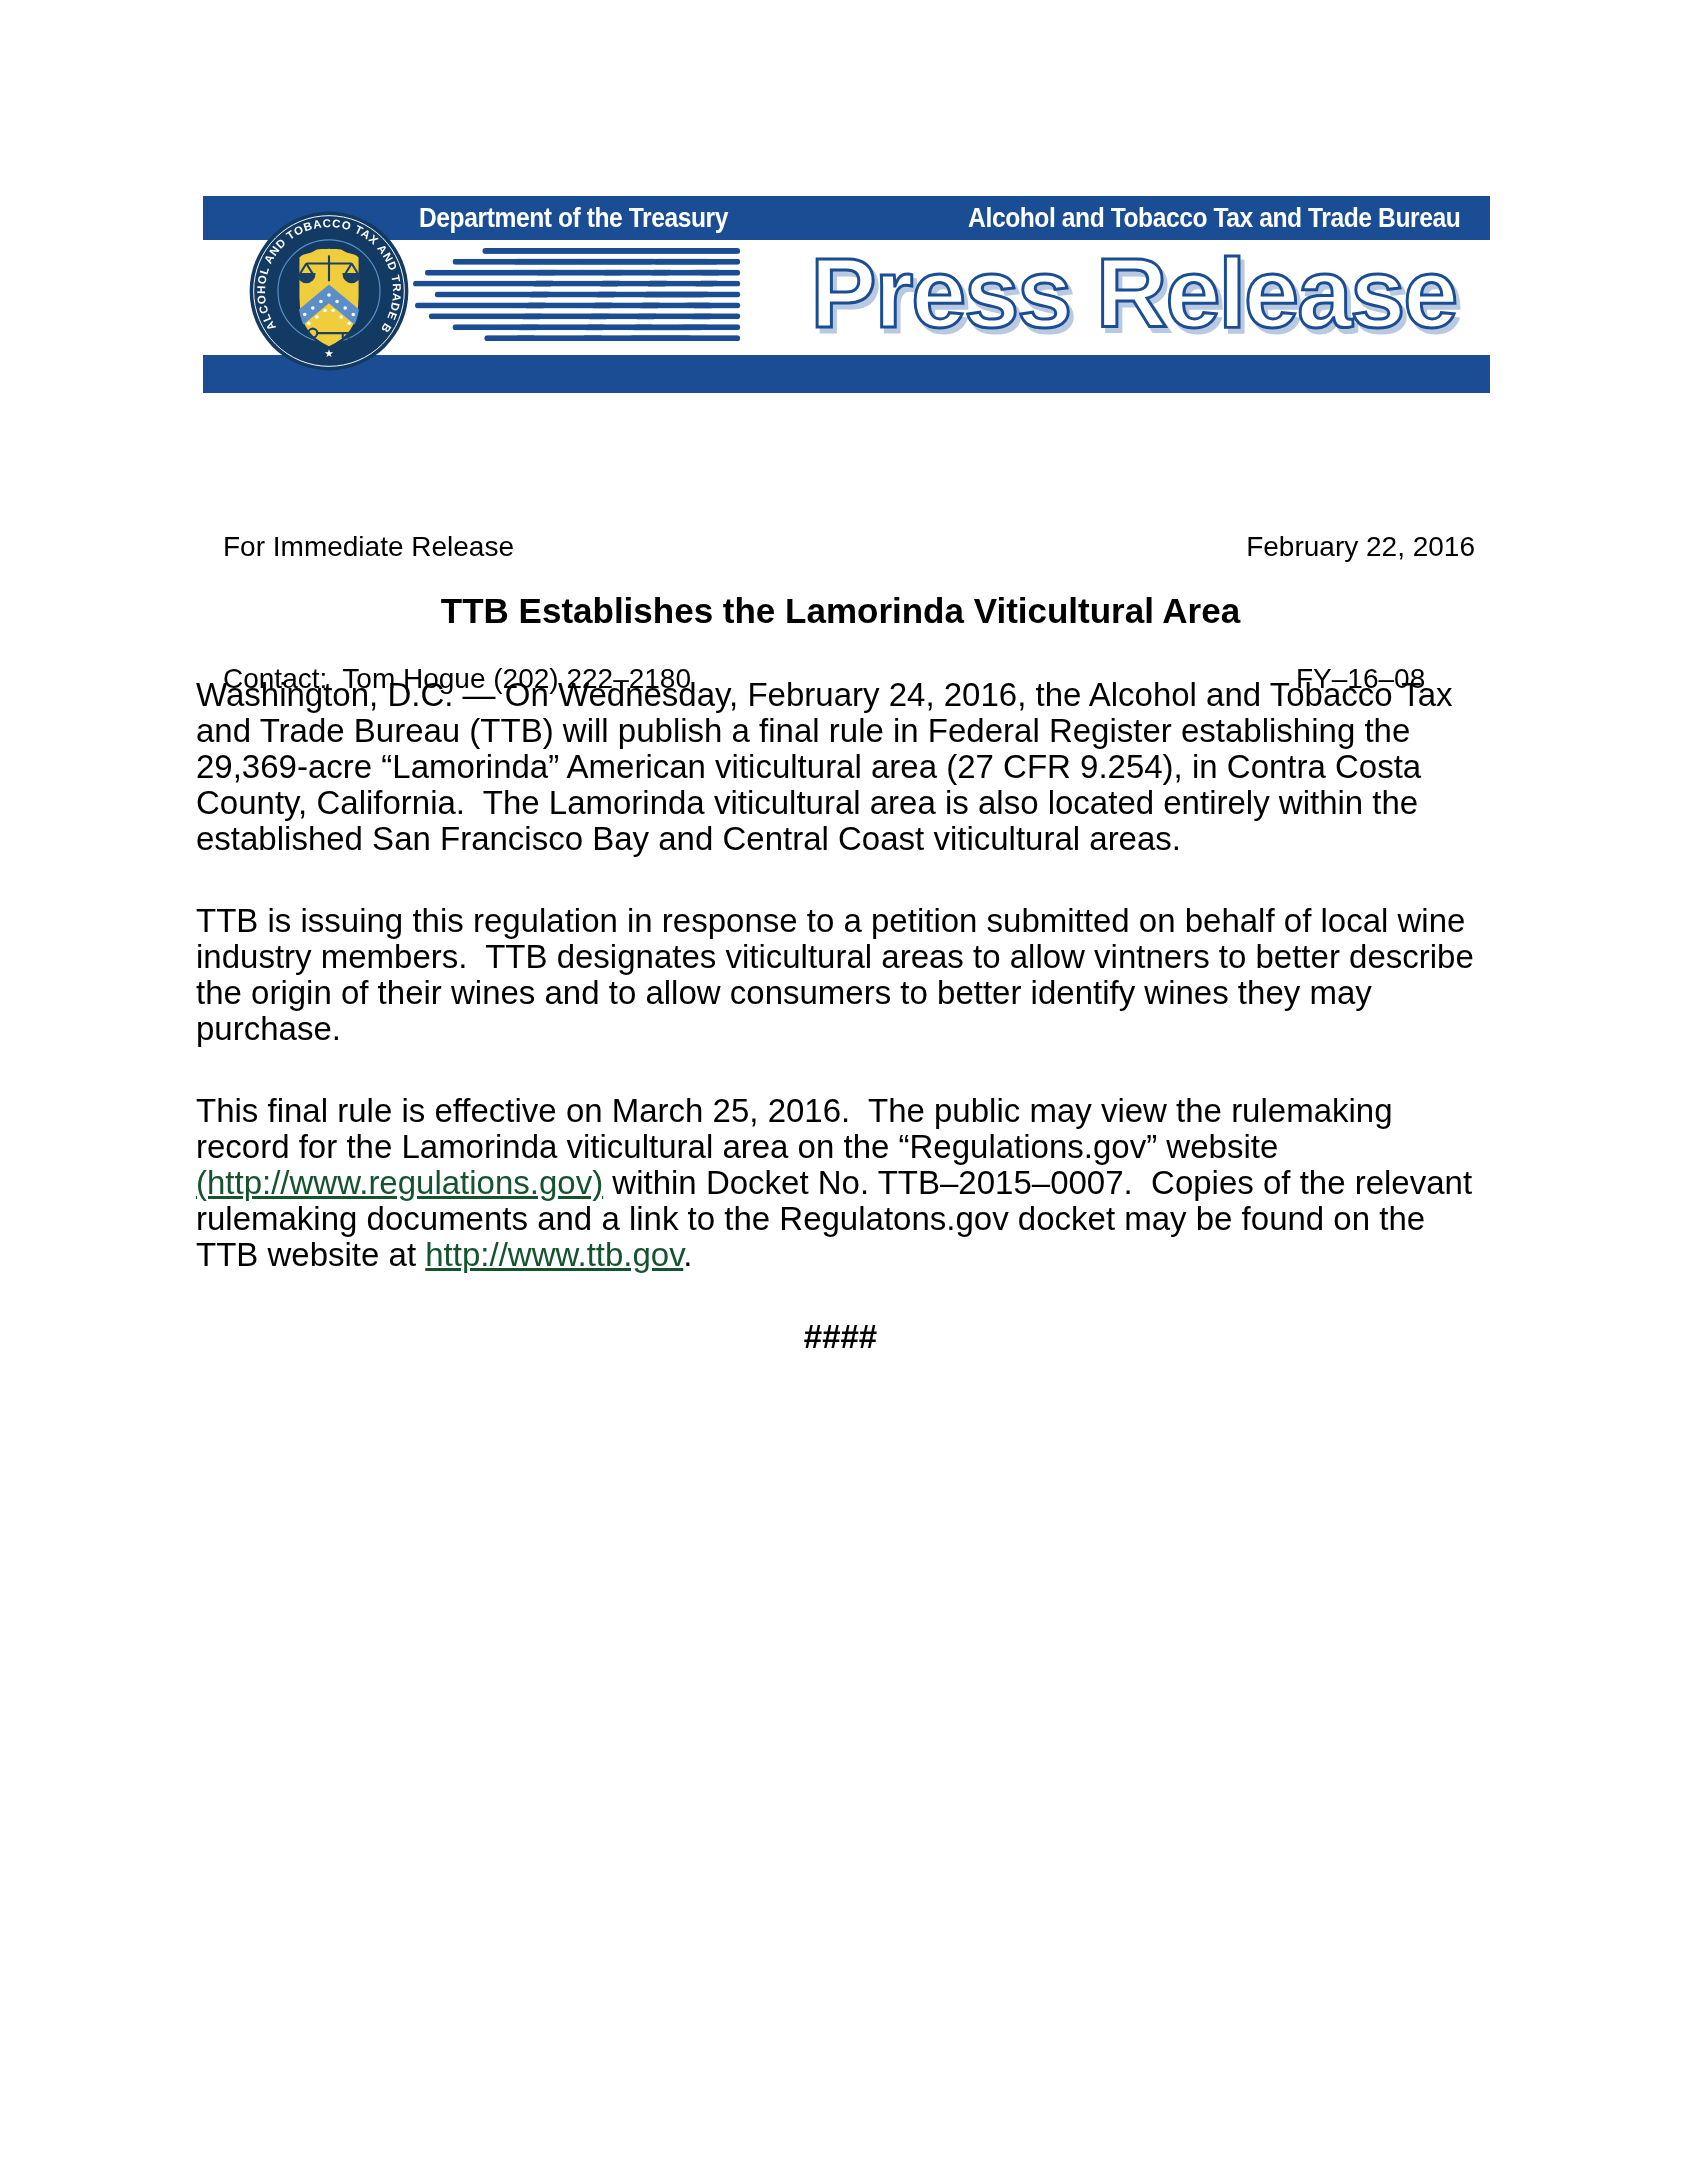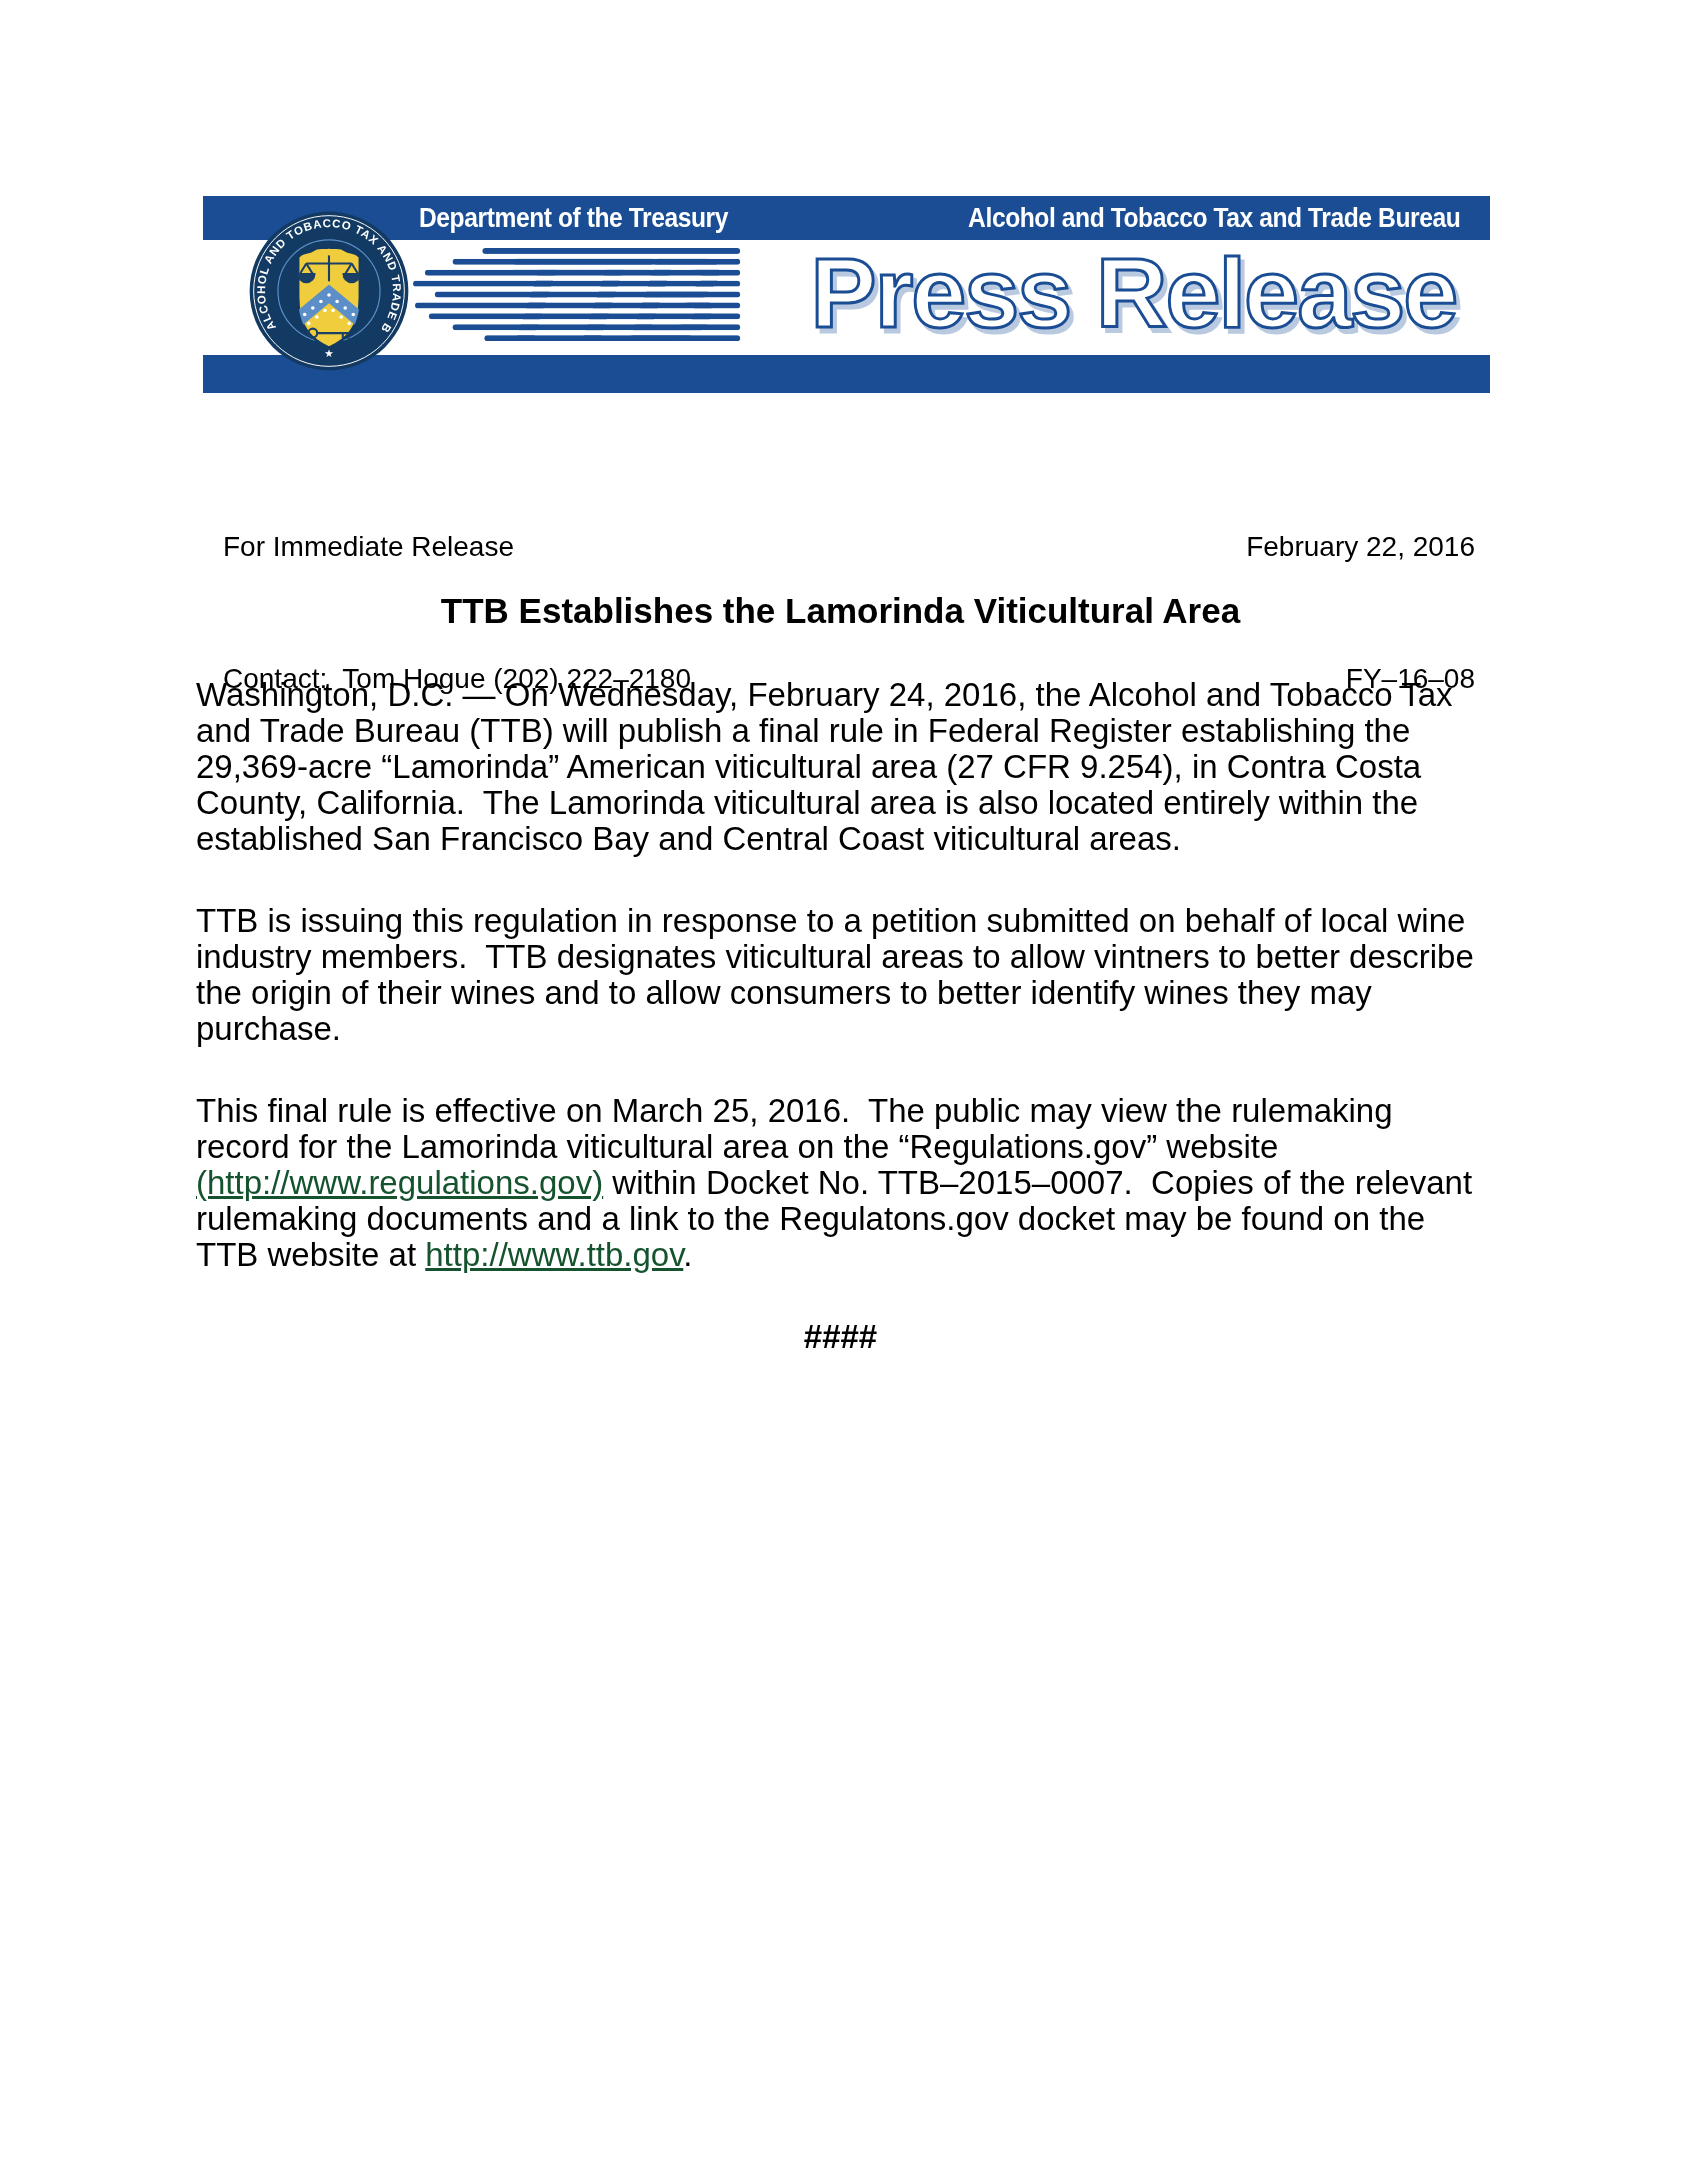--- a/index.html
+++ b/index.html
@@ -25,21 +25,21 @@
   .ttb-logo-svg { position:absolute; left:210px; top:2px; }
   .press-release-svg { position:absolute; right:10px; top:2px; }
   .seal { position:absolute; left:45px; top:14px; width:162px; height:162px; z-index:5; }
 
   
   .meta {
     position:absolute; left:223px; top:437px; width:1252px;
     display:flex; justify-content:space-between;
     font-size:28px; line-height:44px; white-space:pre-wrap;
   }
-  .meta-right { text-align:right; }
+  .meta-right { text-align:center; }
 
   
   .title {
     position:absolute; left:196px; top:591px; width:1289px;
     text-align:center; font-weight:bold; font-size:35px;
   }
   .body {
     position:absolute; left:196px; top:669px; width:1289px;
     font-size:33px; line-height:36px;margin-top:8px;
   }

